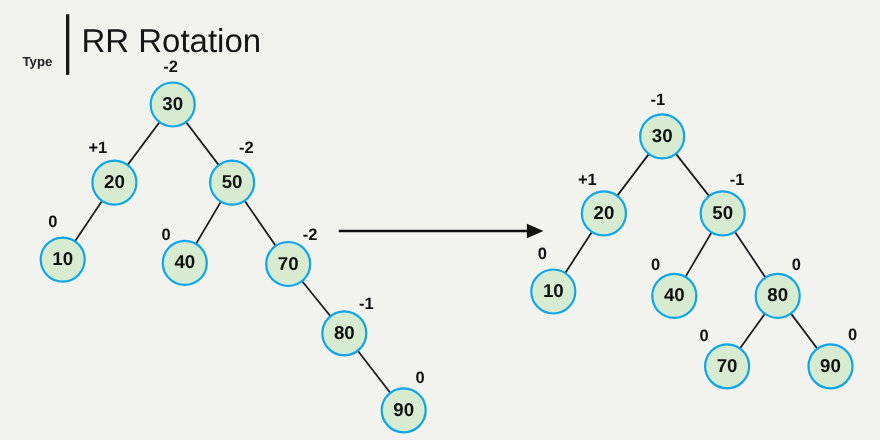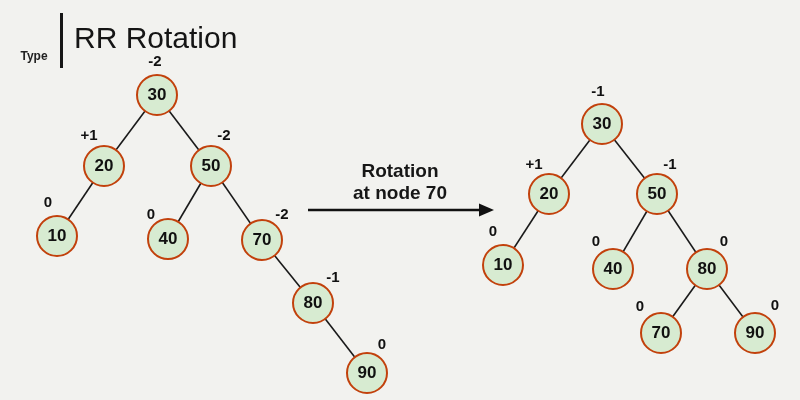--- a/index.html
+++ b/index.html
@@ -25,21 +25,21 @@
   }
   .page-title{
     position:absolute;left:74px;top:21px;margin:0;
     font-size:30px;font-weight:500;color:#151515;white-space:nowrap;
   }
   
   .edges{position:absolute;left:0;top:0;z-index:1;}
   
   .node{
     position:absolute;z-index:3;width:42px;height:42px;box-sizing:border-box;
-    border:2px solid #c2410c;border-radius:50%;background:#d7ebd1;
+    border:2px solid #0ea5e9;border-radius:50%;background:#d7ebd1;
     display:flex;align-items:center;justify-content:center;
     font-size:17px;font-weight:bold;color:#111;
   }
   .bf{
     position:absolute;z-index:2;width:30px;text-align:center;
     font-size:15px;font-weight:bold;color:#111;
   }
   
   .arrow-label{
     position:absolute;left:325px;top:160px;width:150px;z-index:2;
@@ -73,24 +73,20 @@
       <line x1="657" y1="194" x2="707" y2="269"></line>
       <line x1="707" y1="269" x2="661" y2="333"></line>
       <line x1="707" y1="269" x2="755" y2="333"></line>
     </g>
     <g>
       <line x1="308" y1="210" x2="481" y2="210" stroke="#111" stroke-width="2.4"></line>
       <polygon points="479,203.5 494,210 479,216.5" fill="#111"></polygon>
     </g>
   </svg>
 
-  <div class="arrow-label">
-    <div>Rotation</div>
-    <div>at node 70</div>
-  </div>
 
   <div class="node" style="left:136px;top:74px">30</div>
   <div class="node" style="left:83px;top:145px">20</div>
   <div class="node" style="left:190px;top:145px">50</div>
   <div class="node" style="left:36px;top:215px">10</div>
   <div class="node" style="left:147px;top:218px">40</div>
   <div class="node" style="left:241px;top:219px">70</div>
   <div class="node" style="left:292px;top:282px">80</div>
   <div class="node" style="left:346px;top:352px">90</div>
 

